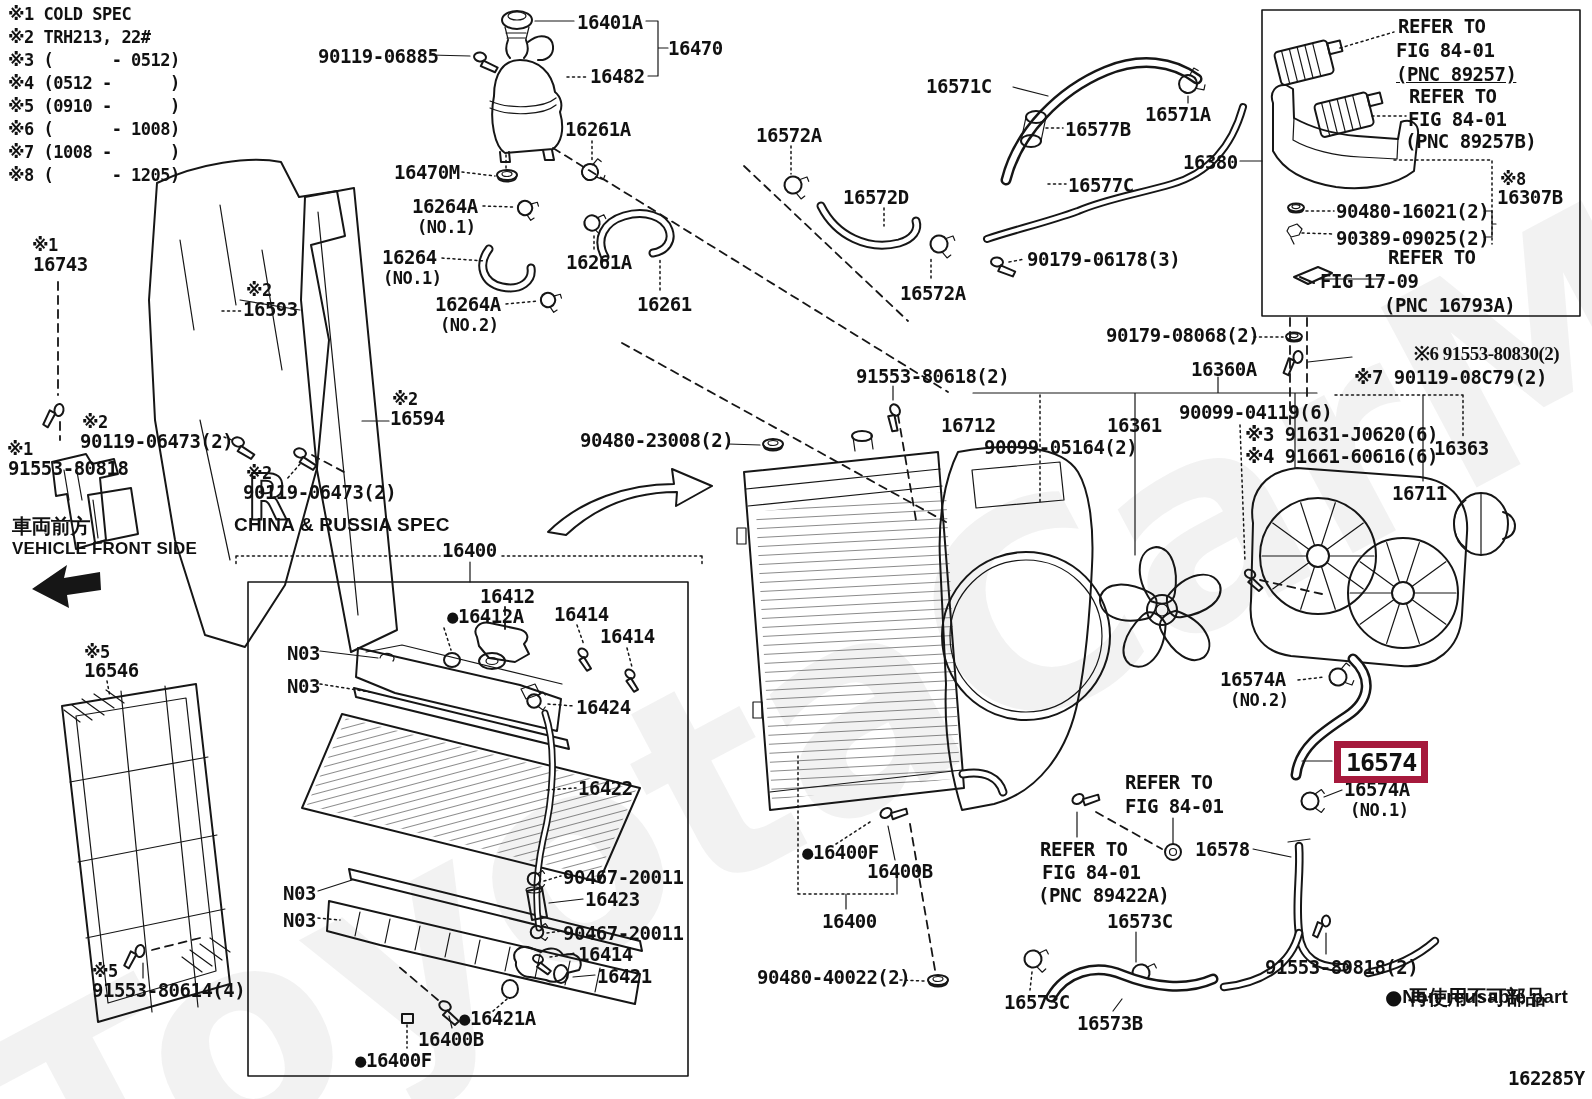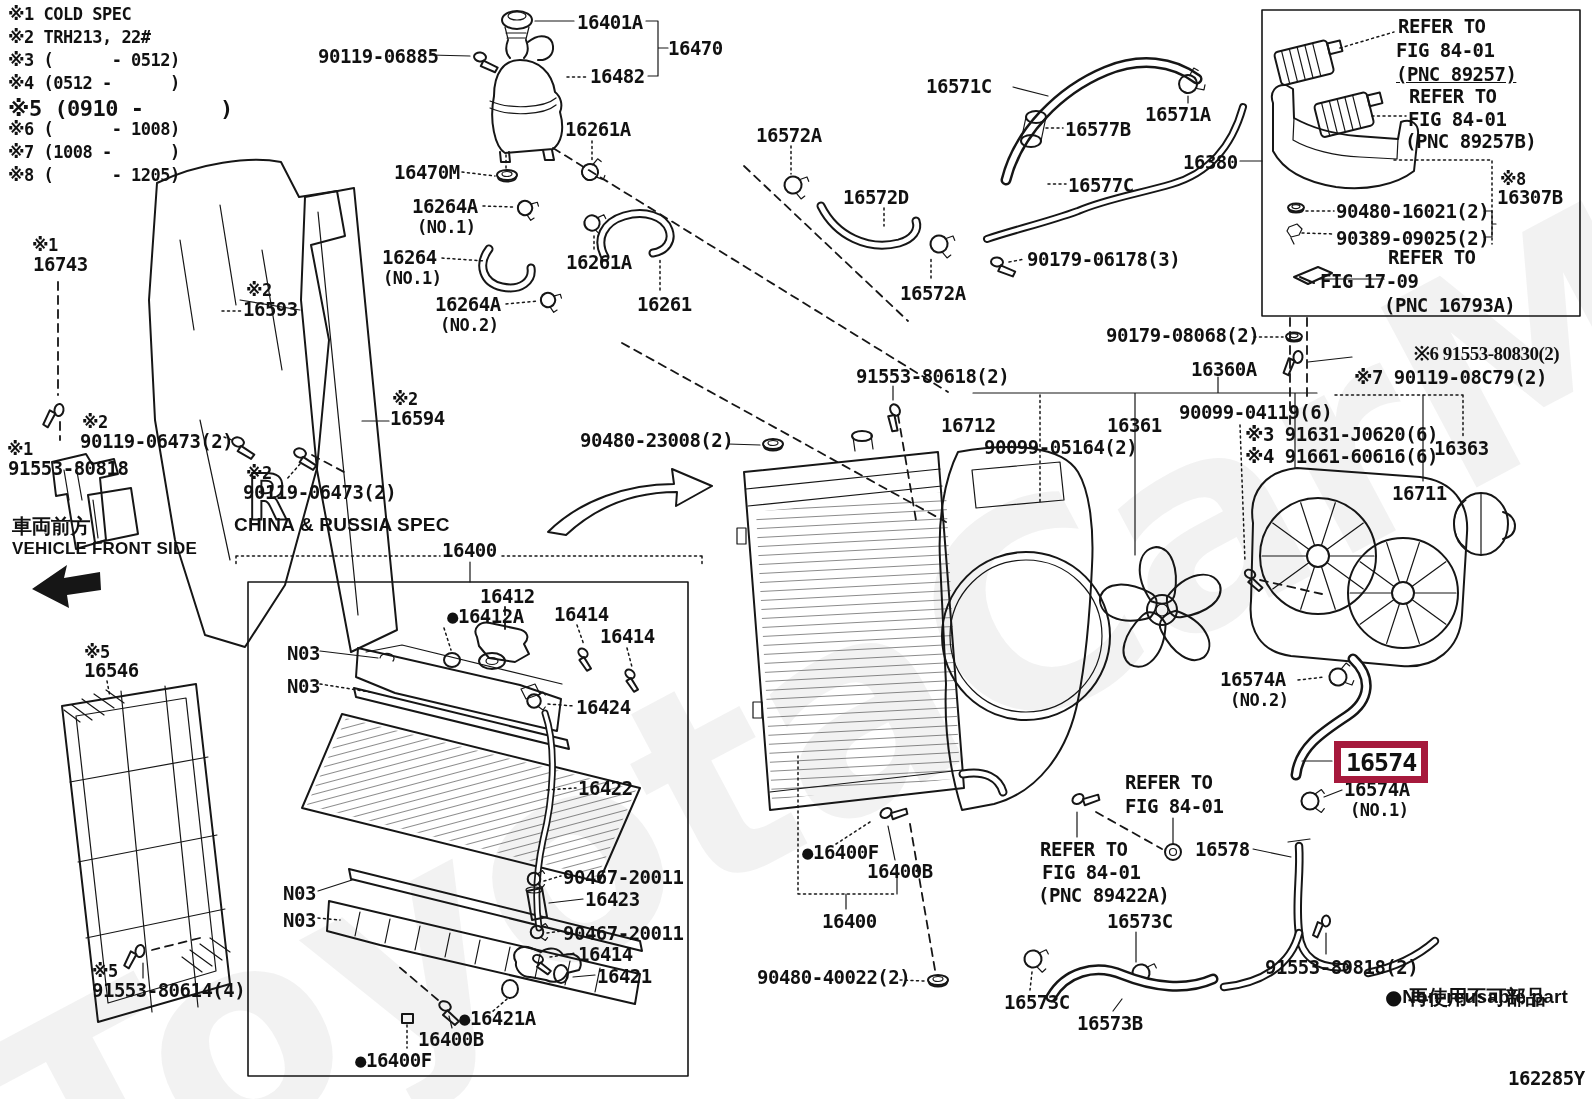--- a/index.html
+++ b/index.html
@@ -322,21 +322,21 @@
       <path class="ln dash" d="M1096,812 L1162,849"></path>
       <path class="ln dash" d="M553,148 L948,392 M622,343 L946,522 M744,166 L908,321"></path>
     </g>
   </svg>
 
   <div id="labels">
       <div class="lbl" style="left: 8px; top: 5px; font-size: 17px;">※1 COLD SPEC</div>
       <div class="lbl" style="left: 8px; top: 28px; font-size: 17px;">※2 TRH213, 22#</div>
       <div class="lbl" style="left: 8px; top: 51px; font-size: 17px;">※3 (      - 0512)</div>
       <div class="lbl" style="left: 8px; top: 74px; font-size: 17px;">※4 (0512 -      )</div>
-      <div class="lbl" style="left: 8px; top: 97px; font-size: 22px;">※5 (0910 -      )</div>
+      <div class="lbl" style="left: 8px; top: 97px; font-size: 17px;">※5 (0910 -      )</div>
       <div class="lbl" style="left: 8px; top: 120px; font-size: 17px;">※6 (      - 1008)</div>
       <div class="lbl" style="left: 8px; top: 143px; font-size: 17px;">※7 (1008 -      )</div>
       <div class="lbl" style="left: 8px; top: 166px; font-size: 17px;">※8 (      - 1205)</div>
       <div class="lbl" style="left: 577px; top: 12px;">16401A</div>
       <div class="lbl" style="left: 668px; top: 38px;">16470</div>
       <div class="lbl" style="left: 318px; top: 46px;">90119-06885</div>
       <div class="lbl" style="left: 590px; top: 66px;">16482</div>
       <div class="lbl" style="left: 565px; top: 119px;">16261A</div>
       <div class="lbl" style="left: 394px; top: 162px;">16470M</div>
       <div class="lbl" style="left: 412px; top: 196px;">16264A</div>

